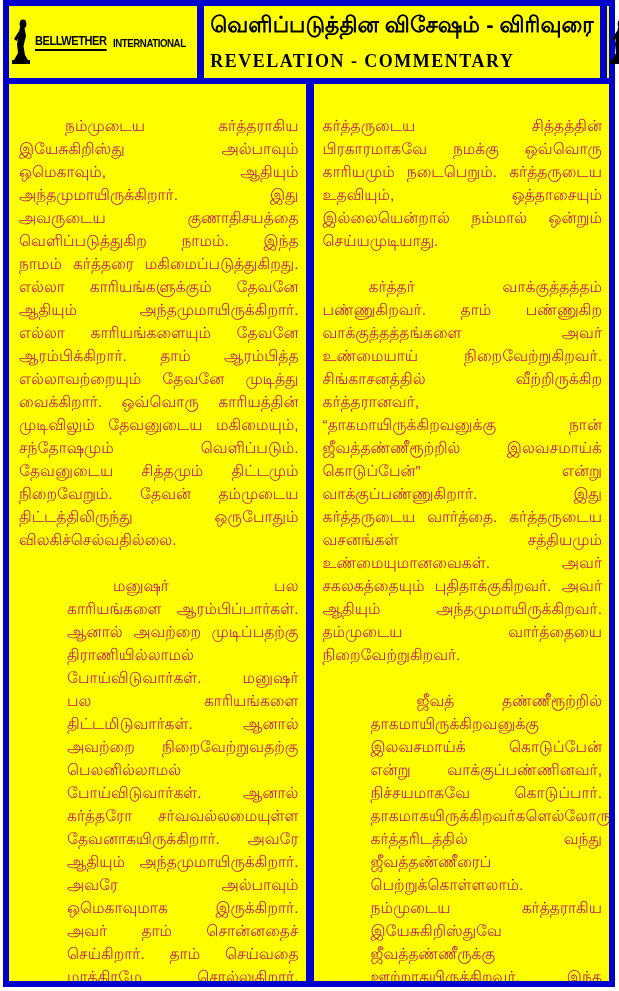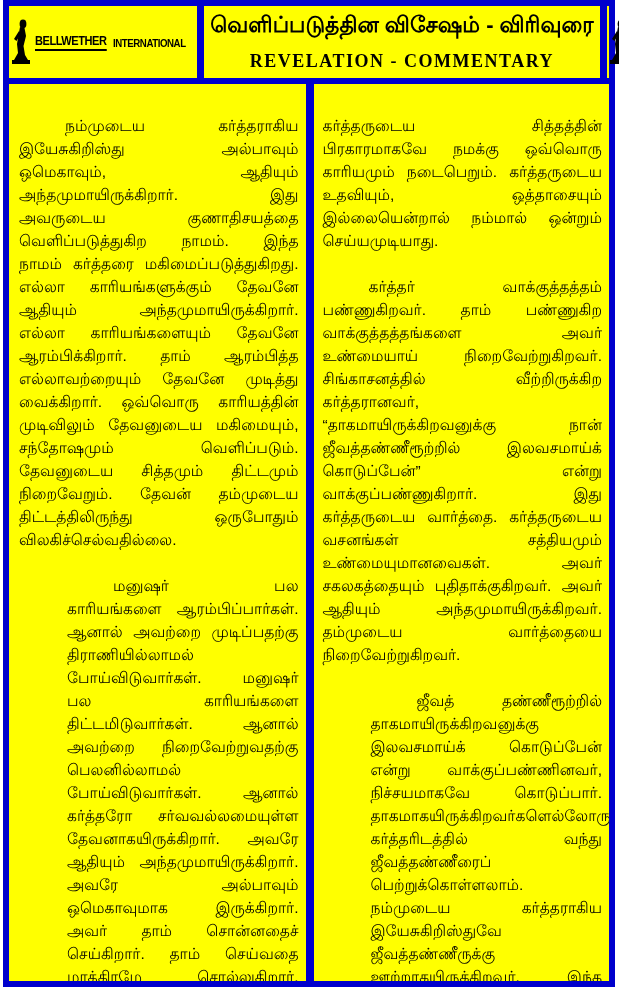--- a/index.html
+++ b/index.html
@@ -39,21 +39,21 @@
   .logo-line2 {
     font-size:11px; font-weight:bold; color:#000;
     letter-spacing:-0.5px; line-height:14px; margin-top:2px;
     transform:scaleX(.88); transform-origin:left;
     white-space:nowrap;
   }
   .header-vrule { flex:0 0 7px; background:#0000CC; }
   .title-box {
     flex:1 1 auto;
     display:flex; flex-direction:column;
-    align-items:center; justify-content:center;
+    align-items:flex-start; justify-content:center;
     gap:11px; padding:4px 6px;
   }
   .title-tamil {
     font-size:22px; font-weight:bold; color:#000;
     line-height:26px; white-space:nowrap;
   }
   .title-english {
     font-family:"Liberation Serif", serif;
     font-size:18px; font-weight:bold; color:#000;
     letter-spacing:1.5px; line-height:24px; white-space:nowrap;
@@ -64,21 +64,21 @@
   .body-row { flex:1 1 auto; display:flex; min-height:0; }
   .column {
     flex:1 1 0;
     padding:30px 7px 10px 10px;
     overflow:hidden;
   }
   .column.col2 { padding:30px 7px 10px 9px; }
   .body-vrule { flex:0 0 8px; background:#0000CC; }
 
   .para {
-    font-size:15.5px; line-height:23px; color:#000000;
+    font-size:15.5px; line-height:23px; color:#be185d;
     text-align:justify; text-justify:inter-word;
     word-spacing:5px;
     margin-bottom:23px;
   }
   .para.indent { text-indent:46px; }
   .para:last-child { margin-bottom:0;margin-left:48px; }
 </style>
 </head>
 <body>
 

